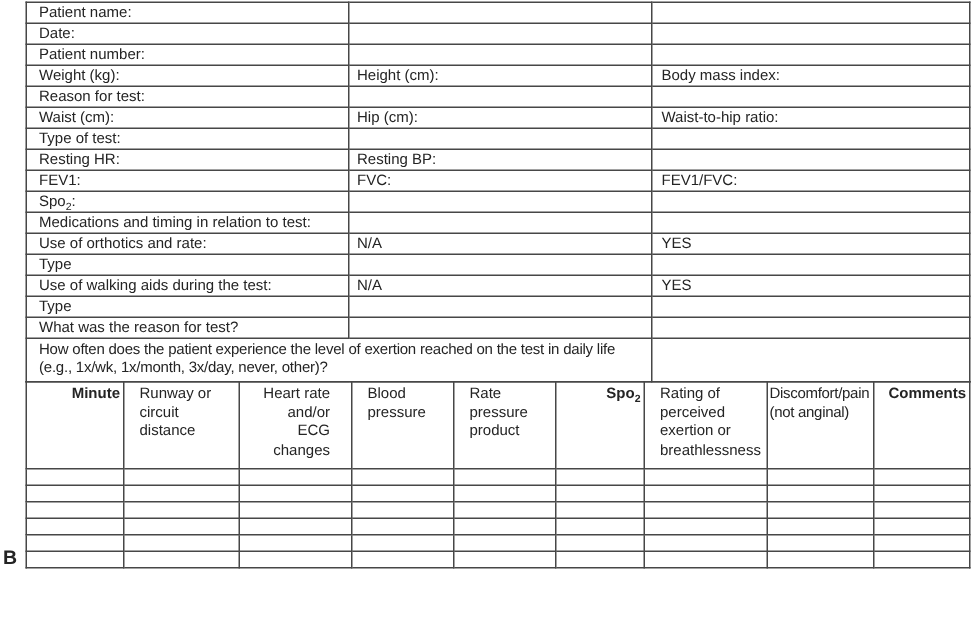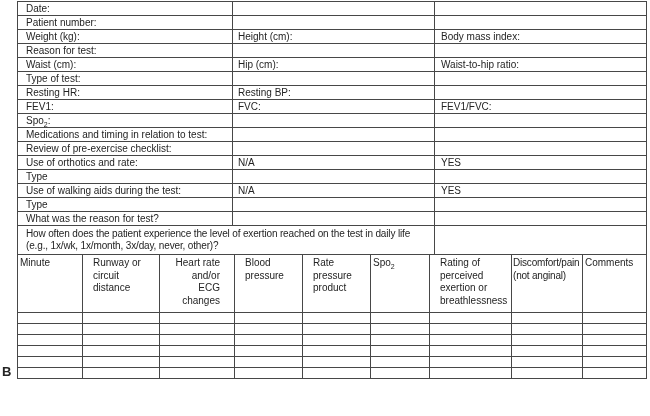--- a/index.html
+++ b/index.html
@@ -53,23 +53,24 @@
     height: 10px;
     padding: 0;
   }
   .meas td.hdr {
     height: 55px;
     vertical-align: top;
     padding: 2px 2px 0 10px;
     line-height: 12.5px;
   }
   .meas td.hdr.center {
-    text-align: left;
+    text-align: right;
     padding-left: 2px;
     padding-right: 2px;
+    font-weight: bold;
   }
   .meas td.hdr.tight {
     padding-left: 1px;
     padding-right: 0;
     letter-spacing: -0.2px;
   }
   .meas td.hdr.pr { padding-right: 14px; text-align: right; }
   sub {
     font-size: 7px;
     line-height: 0;
@@ -89,20 +90,25 @@
 <div class="sheet">
 
   <table class="form">
     <colgroup>
       <col style="width:215px">
         <col style="width:202px">
         <col style="width:212px">
     </colgroup>
     <tbody>
       <tr>
+        <td>Patient name:</td>
+        <td class="c2"></td>
+        <td class="c3"></td>
+      </tr>
+      <tr>
         <td>Date:</td>
         <td class="c2"></td>
         <td class="c3"></td>
       </tr>
       <tr>
         <td>Patient number:</td>
         <td class="c2"></td>
         <td class="c3"></td>
       </tr>
       <tr>
@@ -135,25 +141,20 @@
         <td class="c2">FVC:</td>
         <td class="c3">FEV1/FVC:</td>
       </tr>
       <tr>
         <td><span>Spo</span><sub>2</sub><span>:</span></td>
         <td class="c2"></td>
         <td class="c3"></td>
       </tr>
       <tr>
         <td>Medications and timing in relation to test:</td>
-        <td class="c2"></td>
-        <td class="c3"></td>
-      </tr>
-      <tr>
-        <td>Review of pre-exercise checklist:</td>
         <td class="c2"></td>
         <td class="c3"></td>
       </tr>
       <tr>
         <td>Use of orthotics and rate:</td>
         <td class="c2">N/A</td>
         <td class="c3">YES</td>
       </tr>
       <tr>
         <td>Type</td>

